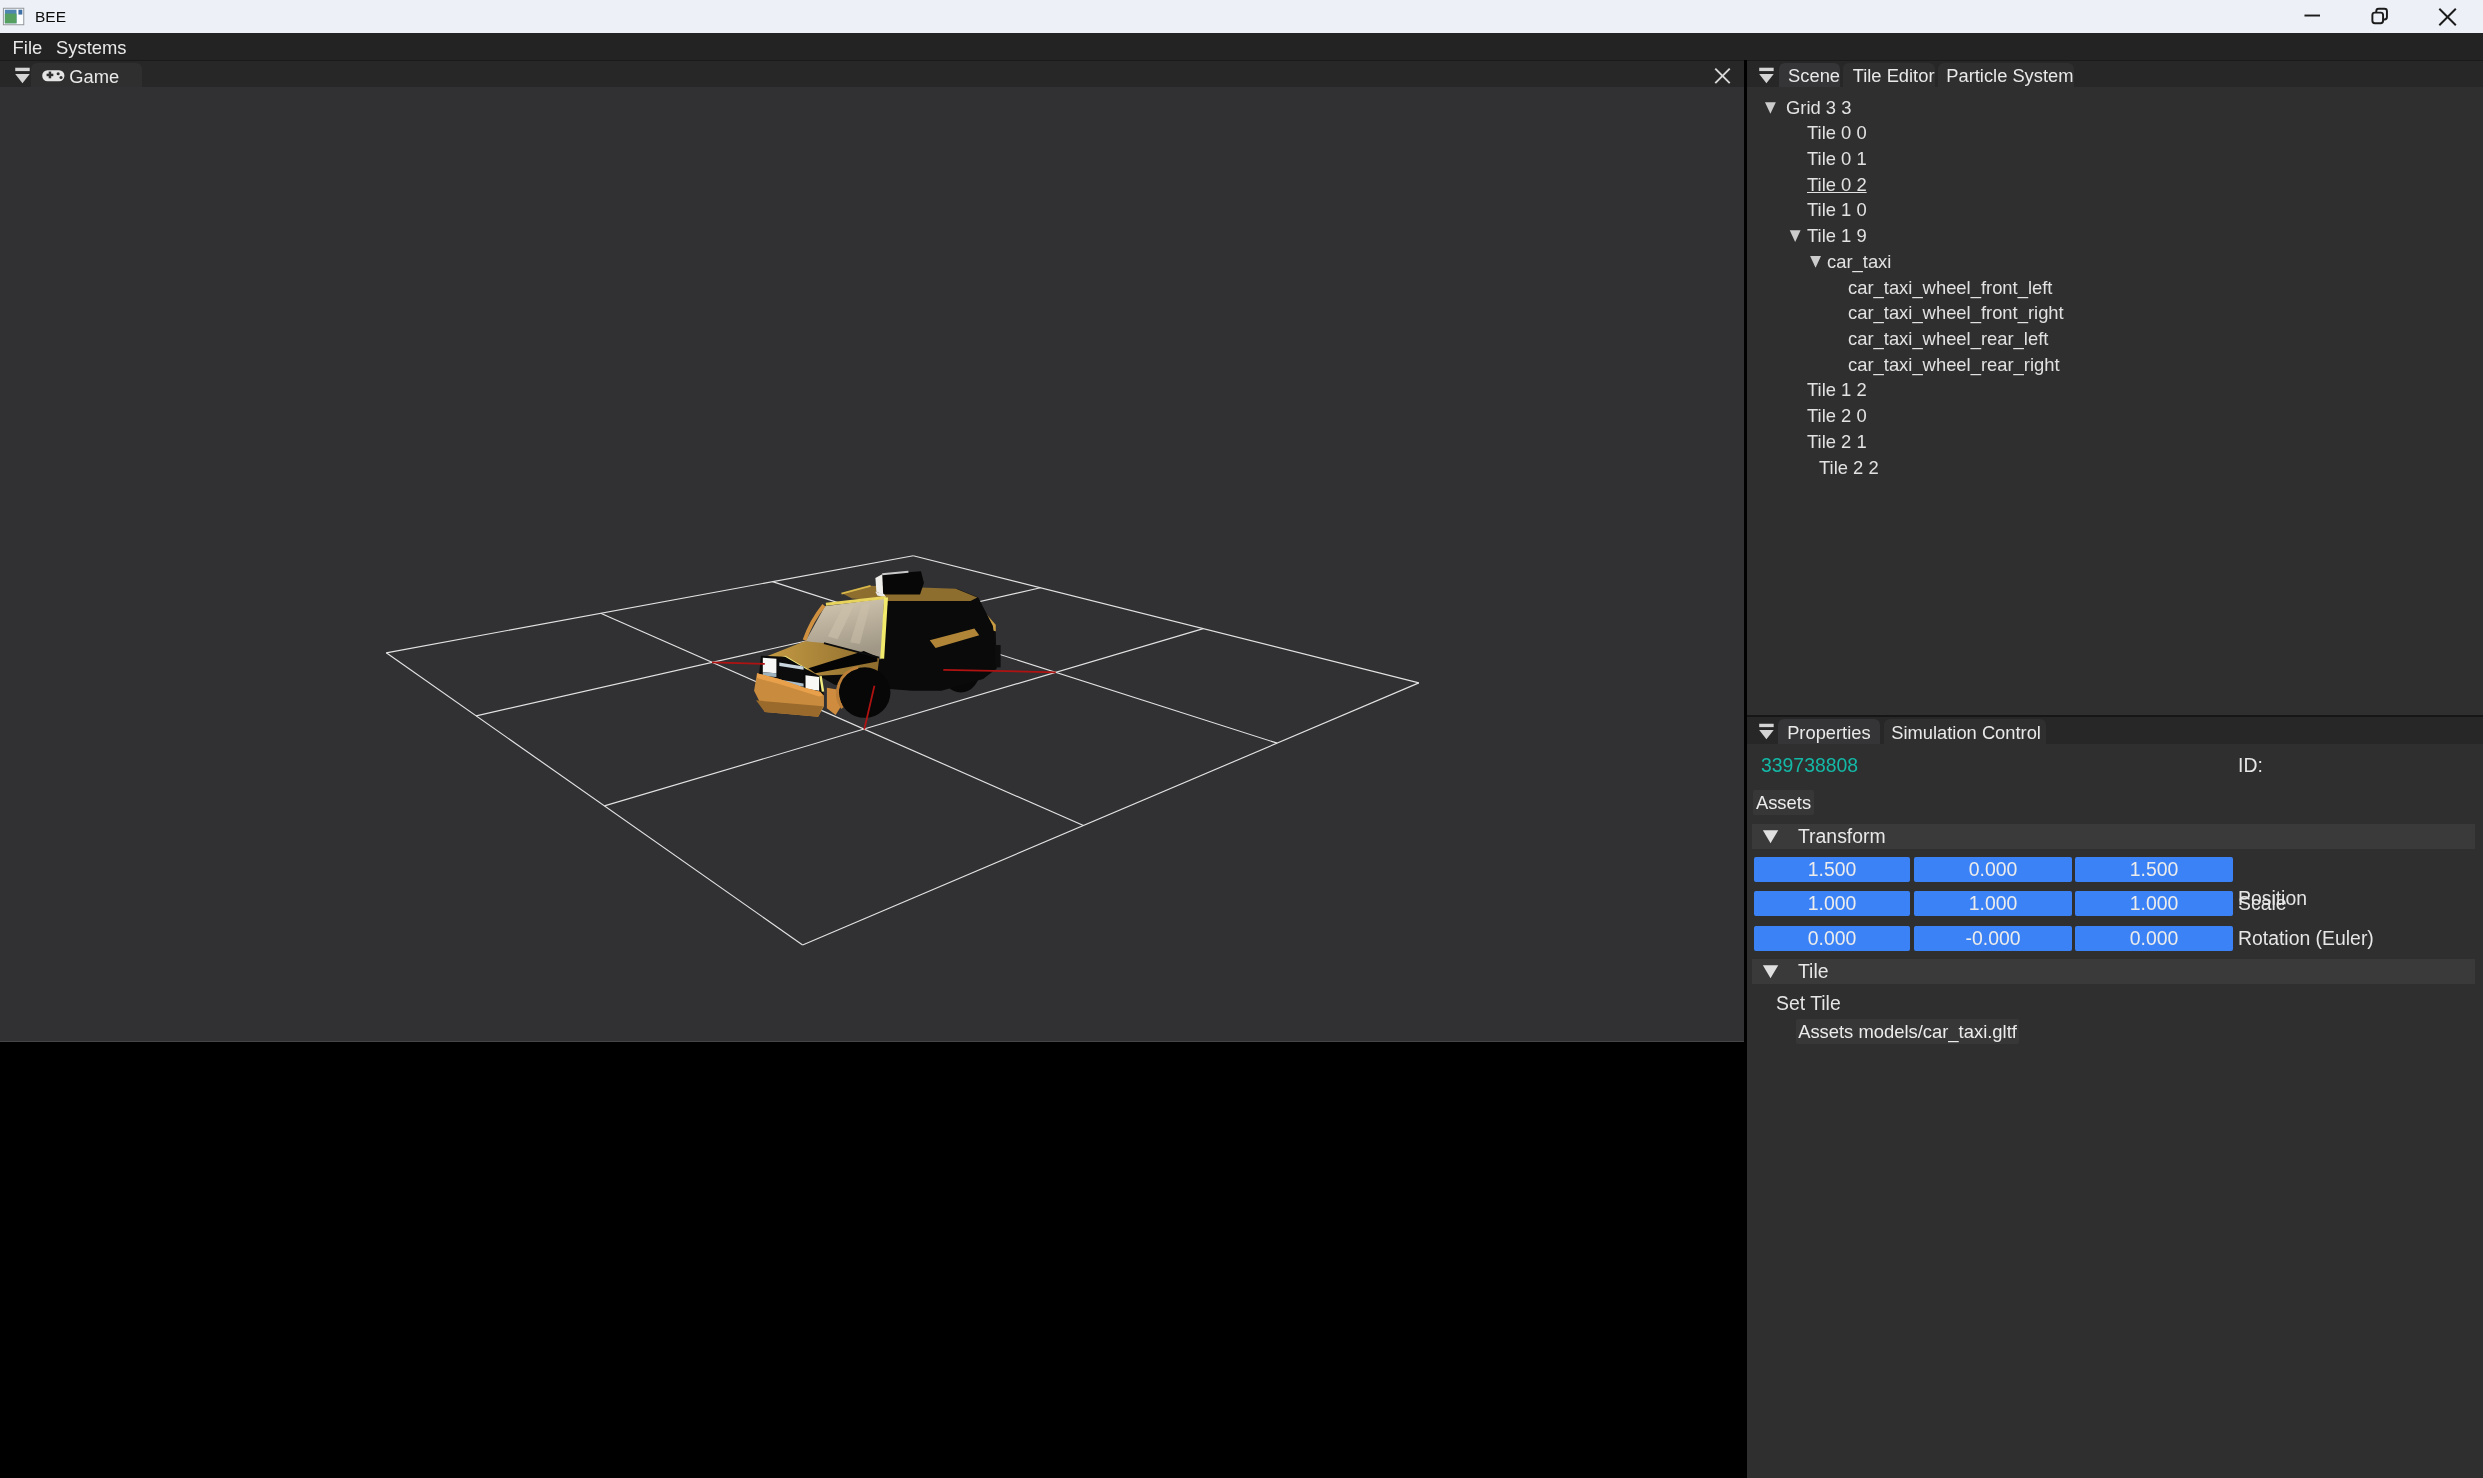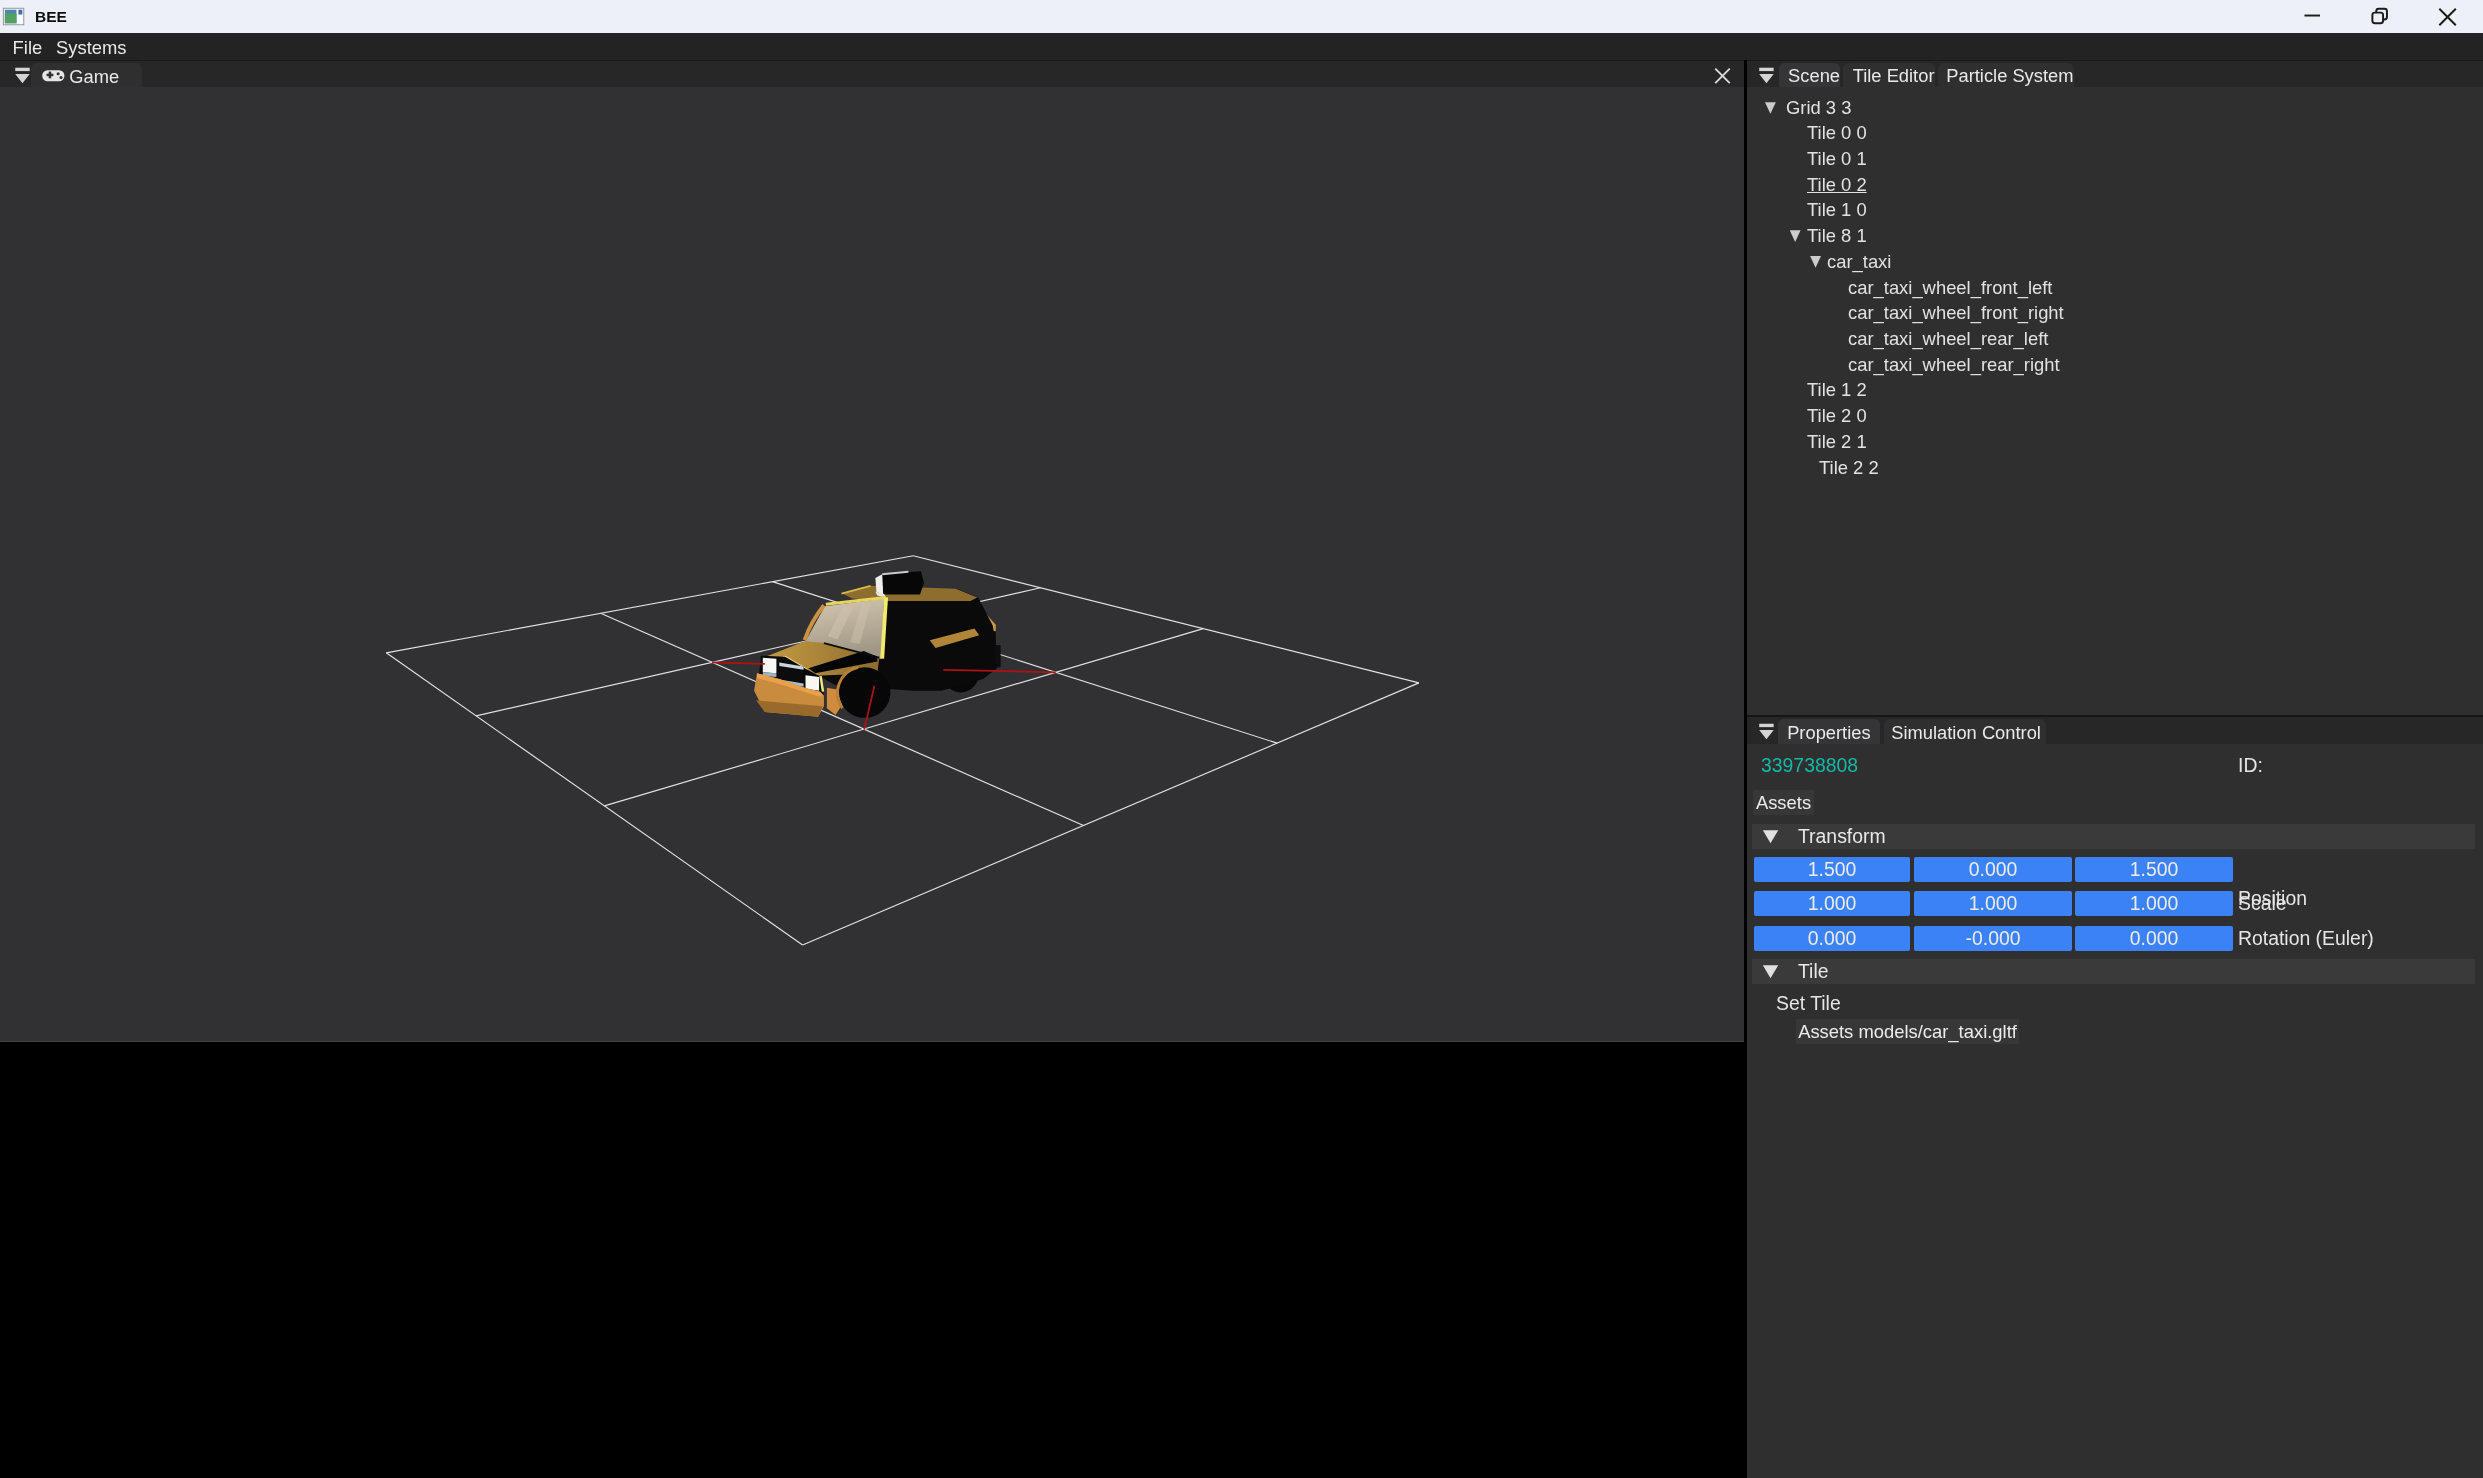--- a/index.html
+++ b/index.html
@@ -1,20 +1,20 @@
 <!DOCTYPE html>
 <html><head>
 <meta charset="utf-8">
 <style>
   html,body{margin:0;padding:0;background:#000;}
   body{width:2483px;height:1479px;position:relative;overflow:hidden;
        font-family:"Liberation Sans",sans-serif;-webkit-font-smoothing:antialiased;}
   .abs{position:absolute;}
   .titlebar{left:0;top:0;width:2483px;height:33px;background:#edf1f7;}
-  .titletxt{left:35px;top:7.8px;font-size:15.5px;color:#0d0d0d;font-weight:bold;}
+  .titletxt{left:35px;top:7.8px;font-size:15.5px;color:#0d0d0d;}
   .menubar{left:0;top:33px;width:2483px;height:27px;background:#232324;}
   .menutxt{top:37px;font-size:18.4px;color:#e9e9e9;}
   .tabbar{top:60px;height:27px;background:#272728;border-top:1px solid #1a1a1a;box-sizing:border-box;}
   .tab{position:absolute;top:1.9px;bottom:0;background:#2f2f30;border-radius:5.8px 5.8px 0 0;
        color:#e9e9e9;font-size:19.4px;line-height:25px;text-align:center;}
   .tabsel{background:#353537;}
   .viewport{left:0;top:87px;width:1744px;height:955px;background:#313134;border-bottom:1.9px solid #454547;box-sizing:border-box;}
   .rpanel-top{left:1747px;top:60px;width:737px;height:655px;background:#2f2f30;}
   .rpanel-bottom{left:1747px;top:715px;width:737px;height:764px;background:#2f2f30;}
   .psep{left:1747px;top:715px;width:737px;height:1.9px;background:#161617;}
@@ -168,21 +168,21 @@
     <svg class="abs" style="left:1747px;top:87px" width="737" height="408" viewBox="0 0 759 420">
       <path d="M18.5 15.5 L29.7 15.5 L24.1 27.5 Z" fill="#cccccc"></path>
       <path d="M44 147.5 L55.2 147.5 L49.6 159.5 Z" fill="#cccccc"></path>
       <path d="M65 174 L76.2 174 L70.6 186 Z" fill="#cccccc"></path>
     </svg>
     <div class="treerow" style="left:1786px;top:95px;">Grid 3 3</div>
     <div class="treerow" style="left:1807px;top:120px;">Tile 0 0</div>
     <div class="treerow" style="left:1807px;top:146px;">Tile 0 1</div>
     <div class="treerow" style="left:1807px;top:172px;text-decoration:underline;">Tile 0 2</div>
     <div class="treerow" style="left:1807px;top:197px;">Tile 1 0</div>
-    <div class="treerow" style="left:1807px;top:223px;">Tile 8 1</div>
+    <div class="treerow" style="left:1807px;top:223px;">Tile 1 9</div>
     <div class="treerow" style="left:1827px;top:249px;">car_taxi</div>
     <div class="treerow" style="left:1848px;top:275px;">car_taxi_wheel_front_left</div>
     <div class="treerow" style="left:1848px;top:300px;">car_taxi_wheel_front_right</div>
     <div class="treerow" style="left:1848px;top:326px;">car_taxi_wheel_rear_left</div>
     <div class="treerow" style="left:1848px;top:352px;">car_taxi_wheel_rear_right</div>
     <div class="treerow" style="left:1807px;top:377px;">Tile 1 2</div>
     <div class="treerow" style="left:1807px;top:403px;">Tile 2 0</div>
     <div class="treerow" style="left:1807px;top:429px;">Tile 2 1</div>
     <div class="treerow" style="left:1807px;top:455px;margin-left:12px;">Tile 2 2</div>
   </div>

